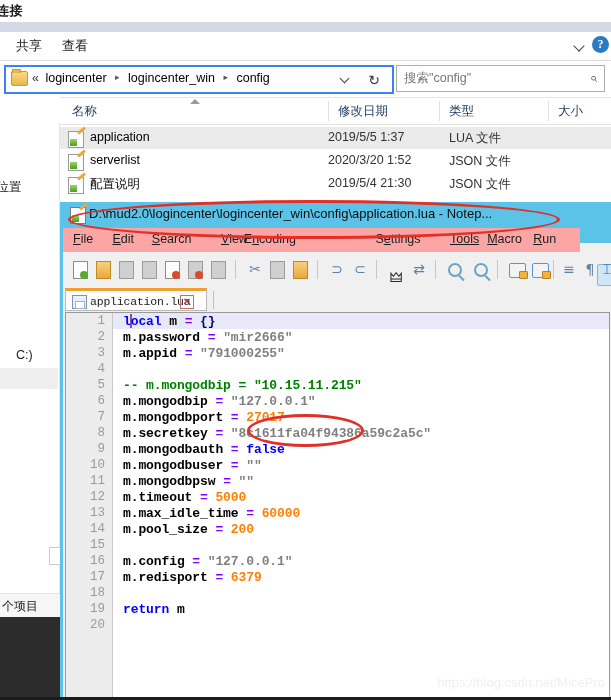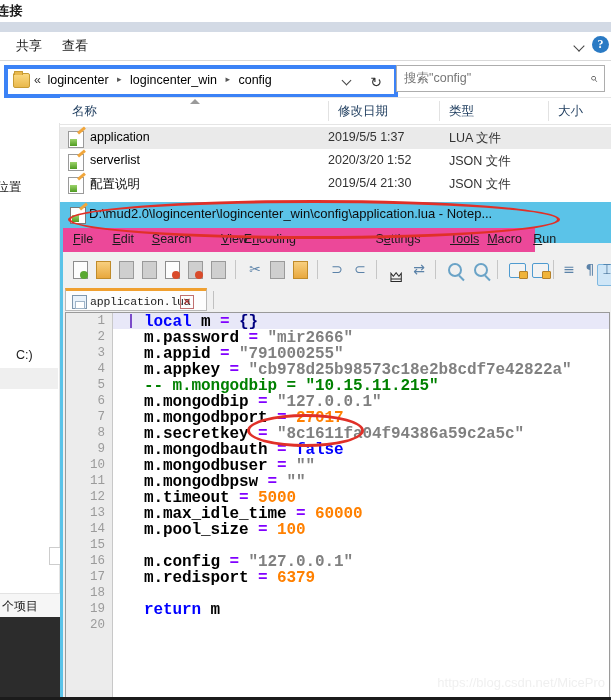--- a/index.html
+++ b/index.html
@@ -19,21 +19,21 @@
   .exp-ribbontabs{position:absolute;left:0;top:32px;width:611px;height:28px;background:#ffffff;border-bottom:1px solid #d9d9d9;}
   .ribbon-tab{position:absolute;top:5px;font-size:13px;color:#222;}
   #tab-share{left:16px;}
   #tab-view{left:62px;}
   .ribbon-caret{position:absolute;right:26px;top:8px;width:10px;height:10px;}
   .ribbon-caret:before{content:"";position:absolute;left:0;top:2px;width:7px;height:7px;border-right:1.4px solid #444;border-bottom:1.4px solid #444;transform:rotate(45deg);}
   .ribbon-help{position:absolute;right:2px;top:4px;width:17px;height:17px;border-radius:50%;background:#2a7ac4;color:#fff;font-size:12px;font-weight:bold;text-align:center;line-height:17px;font-family:"Liberation Serif",serif;}
 
   
   .addr-row{position:absolute;left:0;top:61px;width:611px;height:34px;background:#ffffff;}
-  .addr-box{position:absolute;left:4px;top:4px;width:386px;height:25px;border:4px solid #3b82f6;background:#fff;}
+  .addr-box{position:absolute;left:4px;top:4px;width:386px;height:25px;border:2px solid #3b82f6;background:#fff;}
   .addr-folder{position:absolute;left:5px;top:4px;width:15px;height:13px;background:linear-gradient(#fbd981,#e9b84c);border:1px solid #c79b34;border-radius:1px 2px 2px 2px;}
   .addr-folder:after{content:"";position:absolute;left:0;top:-3px;width:7px;height:3px;background:#e9b84c;border:1px solid #c79b34;border-bottom:none;border-radius:1px 1px 0 0;}
   .addr-crumbs{position:absolute;left:26px;top:4px;font-size:12.5px;color:#000;white-space:nowrap;}
   .crumb-sep{display:inline-block;margin:0 5px;color:#555;font-size:9px;vertical-align:2px;}
   .crumb-prefix{display:inline-block;margin-right:3px;color:#333;}
   .addr-v{position:absolute;right:42px;top:8px;width:9px;height:9px;}
   .addr-v:before{content:"";position:absolute;left:0;top:0;width:6px;height:6px;border-right:1.3px solid #444;border-bottom:1.3px solid #444;transform:rotate(45deg);}
   .addr-refresh{position:absolute;right:12px;top:5px;font-size:14px;color:#333;font-family:"DejaVu Sans",sans-serif;}
   .search-box{position:absolute;left:396px;top:4px;width:207px;height:25px;border:1px solid #adadad;background:#fff;}
   .search-ph{position:absolute;left:7px;top:4px;font-size:12.5px;color:#767676;}
@@ -67,21 +67,21 @@
   .exp-status-txt{position:absolute;left:-8px;top:4px;font-size:12px;color:#222;}
 
   
   #npp{position:absolute;left:60px;top:202px;width:551px;height:498px;background:#f0f0f0;border-left:3px solid #5bc3e8;overflow:hidden;}
   .npp-title{position:absolute;left:0;top:0;width:548px;height:41px;background:#5bc3e8;}
   .npp-title-icon{position:absolute;left:7px;top:5px;width:14px;height:15px;background:#fff;border:1px solid #7a7a7a;}
   .npp-title-icon .g{position:absolute;left:1px;bottom:1px;width:7px;height:7px;background:linear-gradient(#9cd36a,#4f9b22);}
   .npp-title-icon .p{position:absolute;right:-3px;top:-3px;width:9px;height:3px;background:#f0a63c;transform:rotate(-40deg);}
   .npp-title-text{position:absolute;left:26px;top:4px;font-size:13px;color:#0d0d0d;white-space:nowrap;}
 
-  .npp-menubar{position:absolute;left:0;top:26px;width:472px;height:24px;background:#ec4899;}
+  .npp-menubar{position:absolute;left:0;top:26px;width:517px;height:24px;background:#fca5a5;}
   .menu-item{position:absolute;top:4px;font-size:12.5px;color:#1b1b1b;white-space:nowrap;}
   .menu-item .u{text-decoration:underline;}
 
   .npp-toolbar{position:absolute;left:0;top:50px;width:548px;height:36px;background:#f0f0f0;}
   .tb{position:absolute;top:8px;width:20px;height:20px;}
   .tb-sep{position:absolute;top:8px;width:1px;height:19px;background:#c6c6c6;}
   .doc{position:absolute;left:2px;top:1px;width:13px;height:16px;background:#fdfdfd;border:1px solid #8d8d8d;}
   .doc.fold{background:linear-gradient(#f8cf7f,#e8a83e);border-color:#c08b2a;}
   .doc.grey{background:#cfcfcf;border-color:#9a9a9a;}
   .badge{position:absolute;right:-1px;bottom:-1px;width:8px;height:8px;border-radius:50%;}
@@ -98,21 +98,21 @@
   .npp-tab-icon{position:absolute;left:6px;top:4px;width:13px;height:12px;background:#e9f2fb;border:1px solid #7e96ad;}
   .npp-tab-icon:after{content:"";position:absolute;left:2px;top:5px;width:8px;height:6px;background:#fff;border:1px solid #9fb4c8;}
   .npp-tab-label{position:absolute;left:24px;top:4px;font-size:11.5px;color:#1c1c1c;font-family:"Liberation Mono","DejaVu Sans Mono",monospace;letter-spacing:-.2px;}
   .npp-tab-close{position:absolute;left:114px;top:4px;width:12px;height:12px;border:1px solid #c07070;color:#b02a2a;font-size:10px;line-height:11px;text-align:center;font-family:"DejaVu Sans",sans-serif;}
   .npp-tab-divider{position:absolute;left:150px;top:3px;width:1px;height:18px;background:#c0c0c0;}
 
   .editor{position:absolute;left:2px;top:110px;width:545px;height:388px;background:#ffffff;border:1px solid #9a9a9a;box-sizing:border-box;overflow:hidden;}
   .gutter{position:absolute;left:0;top:0;width:46px;height:100%;background:#ececec;border-right:1px solid #c8c8c8;}
   .lineno{position:absolute;right:7px;font-size:12.5px;color:#9b9b9b;font-family:"Liberation Mono","DejaVu Sans Mono",monospace;text-align:right;}
   .codearea{position:absolute;left:47px;top:0;right:0;bottom:0;}
-  .codeline{position:absolute;left:31px;font-size:16px;line-height:16px;white-space:pre;font-family:"Liberation Mono","DejaVu Sans Mono",monospace;font-weight:bold;letter-spacing:-.1px;}
+  .codeline{position:absolute;left:10px;font-size:13px;line-height:16px;white-space:pre;font-family:"Liberation Mono","DejaVu Sans Mono",monospace;font-weight:bold;letter-spacing:-.1px;}
   .curline-hl{position:absolute;left:0;top:0;width:100%;height:16px;background:#e8e8f8;}
   .caret{position:absolute;left:17px;top:1px;width:1.5px;height:14px;background:#7b4bc9;}
   .k-kw{color:#0000ff;}
   .k-id{color:#000000;}
   .k-op{color:#8000ff;}
   .k-num{color:#ff8000;}
   .k-str{color:#808080;}
   .k-cmt{color:#008000;}
   .k-brace{color:#000080;}
 
@@ -351,31 +351,30 @@
         <div class="lineno" style="top: 273px;">18</div>
         <div class="lineno" style="top: 289px;">19</div>
         <div class="lineno" style="top: 305px;">20</div>
       </div>
     <div class="codearea" id="codearea">
       <div class="curline-hl"></div>
       <div class="caret"></div>
     <div class="codeline" style="top: 1px;"><span class="k-kw">local</span><span class="k-id"> m </span><span class="k-op">=</span><span class="k-id"> </span><span class="k-brace">{}</span></div>
         <div class="codeline" style="top: 17px;"><span class="k-id">m.password </span><span class="k-op">=</span><span class="k-id"> </span><span class="k-str">"mir2666"</span></div>
         <div class="codeline" style="top: 33px;"><span class="k-id">m.appid </span><span class="k-op">=</span><span class="k-id"> </span><span class="k-str">"791000255"</span></div>
-        <div class="codeline" style="top: 49px;"><span class="k-id">m.appkey </span><span class="k-op">=</span><span class="k-id"> </span><span class="k-str">"cb978d25b98573c18e2b8cdf7e42822a"</span></div>
         <div class="codeline" style="top: 65px;"><span class="k-cmt">-- m.mongodbip = "10.15.11.215"</span></div>
         <div class="codeline" style="top: 81px;"><span class="k-id">m.mongodbip </span><span class="k-op">=</span><span class="k-id"> </span><span class="k-str">"127.0.0.1"</span></div>
         <div class="codeline" style="top: 97px;"><span class="k-id">m.mongodbport </span><span class="k-op">=</span><span class="k-id"> </span><span class="k-num">27017</span></div>
         <div class="codeline" style="top: 113px;"><span class="k-id">m.secretkey </span><span class="k-op">=</span><span class="k-id"> </span><span class="k-str">"8c1611fa04f94386a59c2a5c"</span></div>
         <div class="codeline" style="top: 129px;"><span class="k-id">m.mongodbauth </span><span class="k-op">=</span><span class="k-id"> </span><span class="k-kw">false</span></div>
         <div class="codeline" style="top: 145px;"><span class="k-id">m.mongodbuser </span><span class="k-op">=</span><span class="k-id"> </span><span class="k-str">""</span></div>
         <div class="codeline" style="top: 161px;"><span class="k-id">m.mongodbpsw </span><span class="k-op">=</span><span class="k-id"> </span><span class="k-str">""</span></div>
         <div class="codeline" style="top: 177px;"><span class="k-id">m.timeout </span><span class="k-op">=</span><span class="k-id"> </span><span class="k-num">5000</span></div>
         <div class="codeline" style="top: 193px;"><span class="k-id">m.max_idle_time </span><span class="k-op">=</span><span class="k-id"> </span><span class="k-num">60000</span></div>
-        <div class="codeline" style="top: 209px;"><span class="k-id">m.pool_size </span><span class="k-op">=</span><span class="k-id"> </span><span class="k-num">100</span></div>
+        <div class="codeline" style="top: 209px;"><span class="k-id">m.pool_size </span><span class="k-op">=</span><span class="k-id"> </span><span class="k-num">200</span></div>
         <div class="codeline" style="top: 225px;"></div>
         <div class="codeline" style="top: 241px;"><span class="k-id">m.config </span><span class="k-op">=</span><span class="k-id"> </span><span class="k-str">"127.0.0.1"</span></div>
         <div class="codeline" style="top: 257px;"><span class="k-id">m.redisport </span><span class="k-op">=</span><span class="k-id"> </span><span class="k-num">6379</span></div>
         <div class="codeline" style="top: 273px;"></div>
         <div class="codeline" style="top: 289px;"><span class="k-kw">return</span><span class="k-id"> m</span></div>
         <div class="codeline" style="top: 305px;"></div>
       </div>
   </div>
 </div>
 

